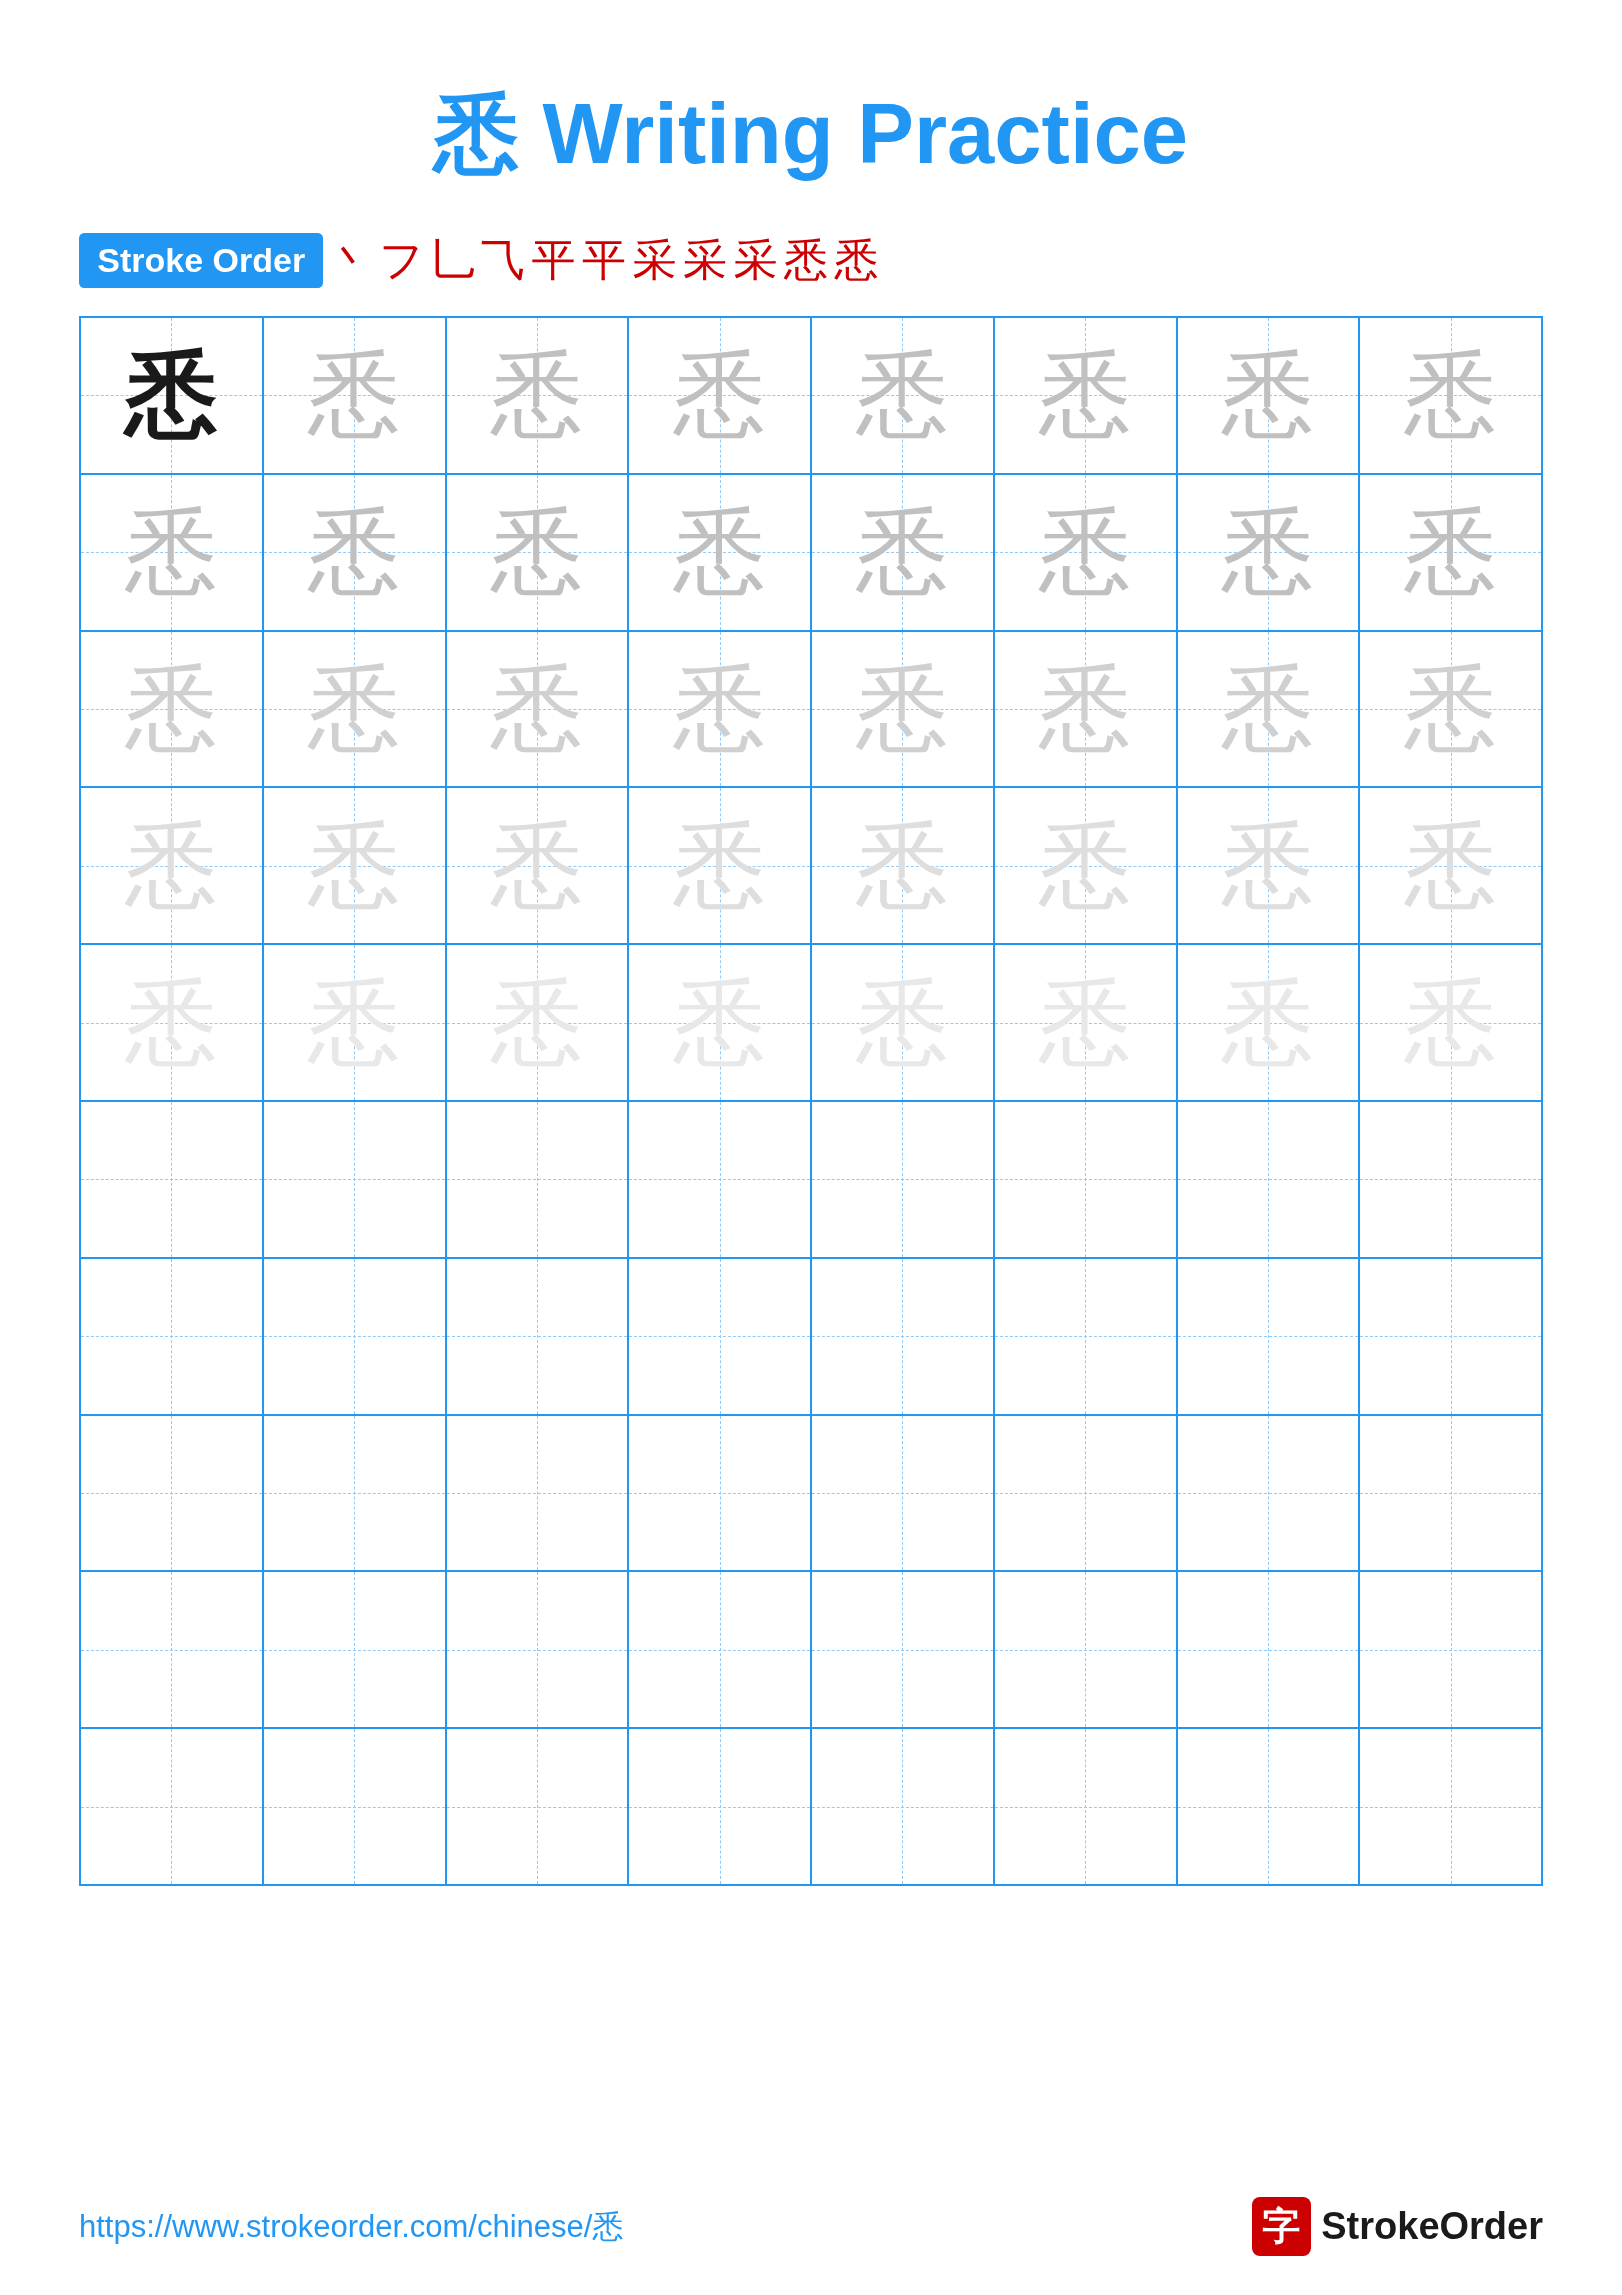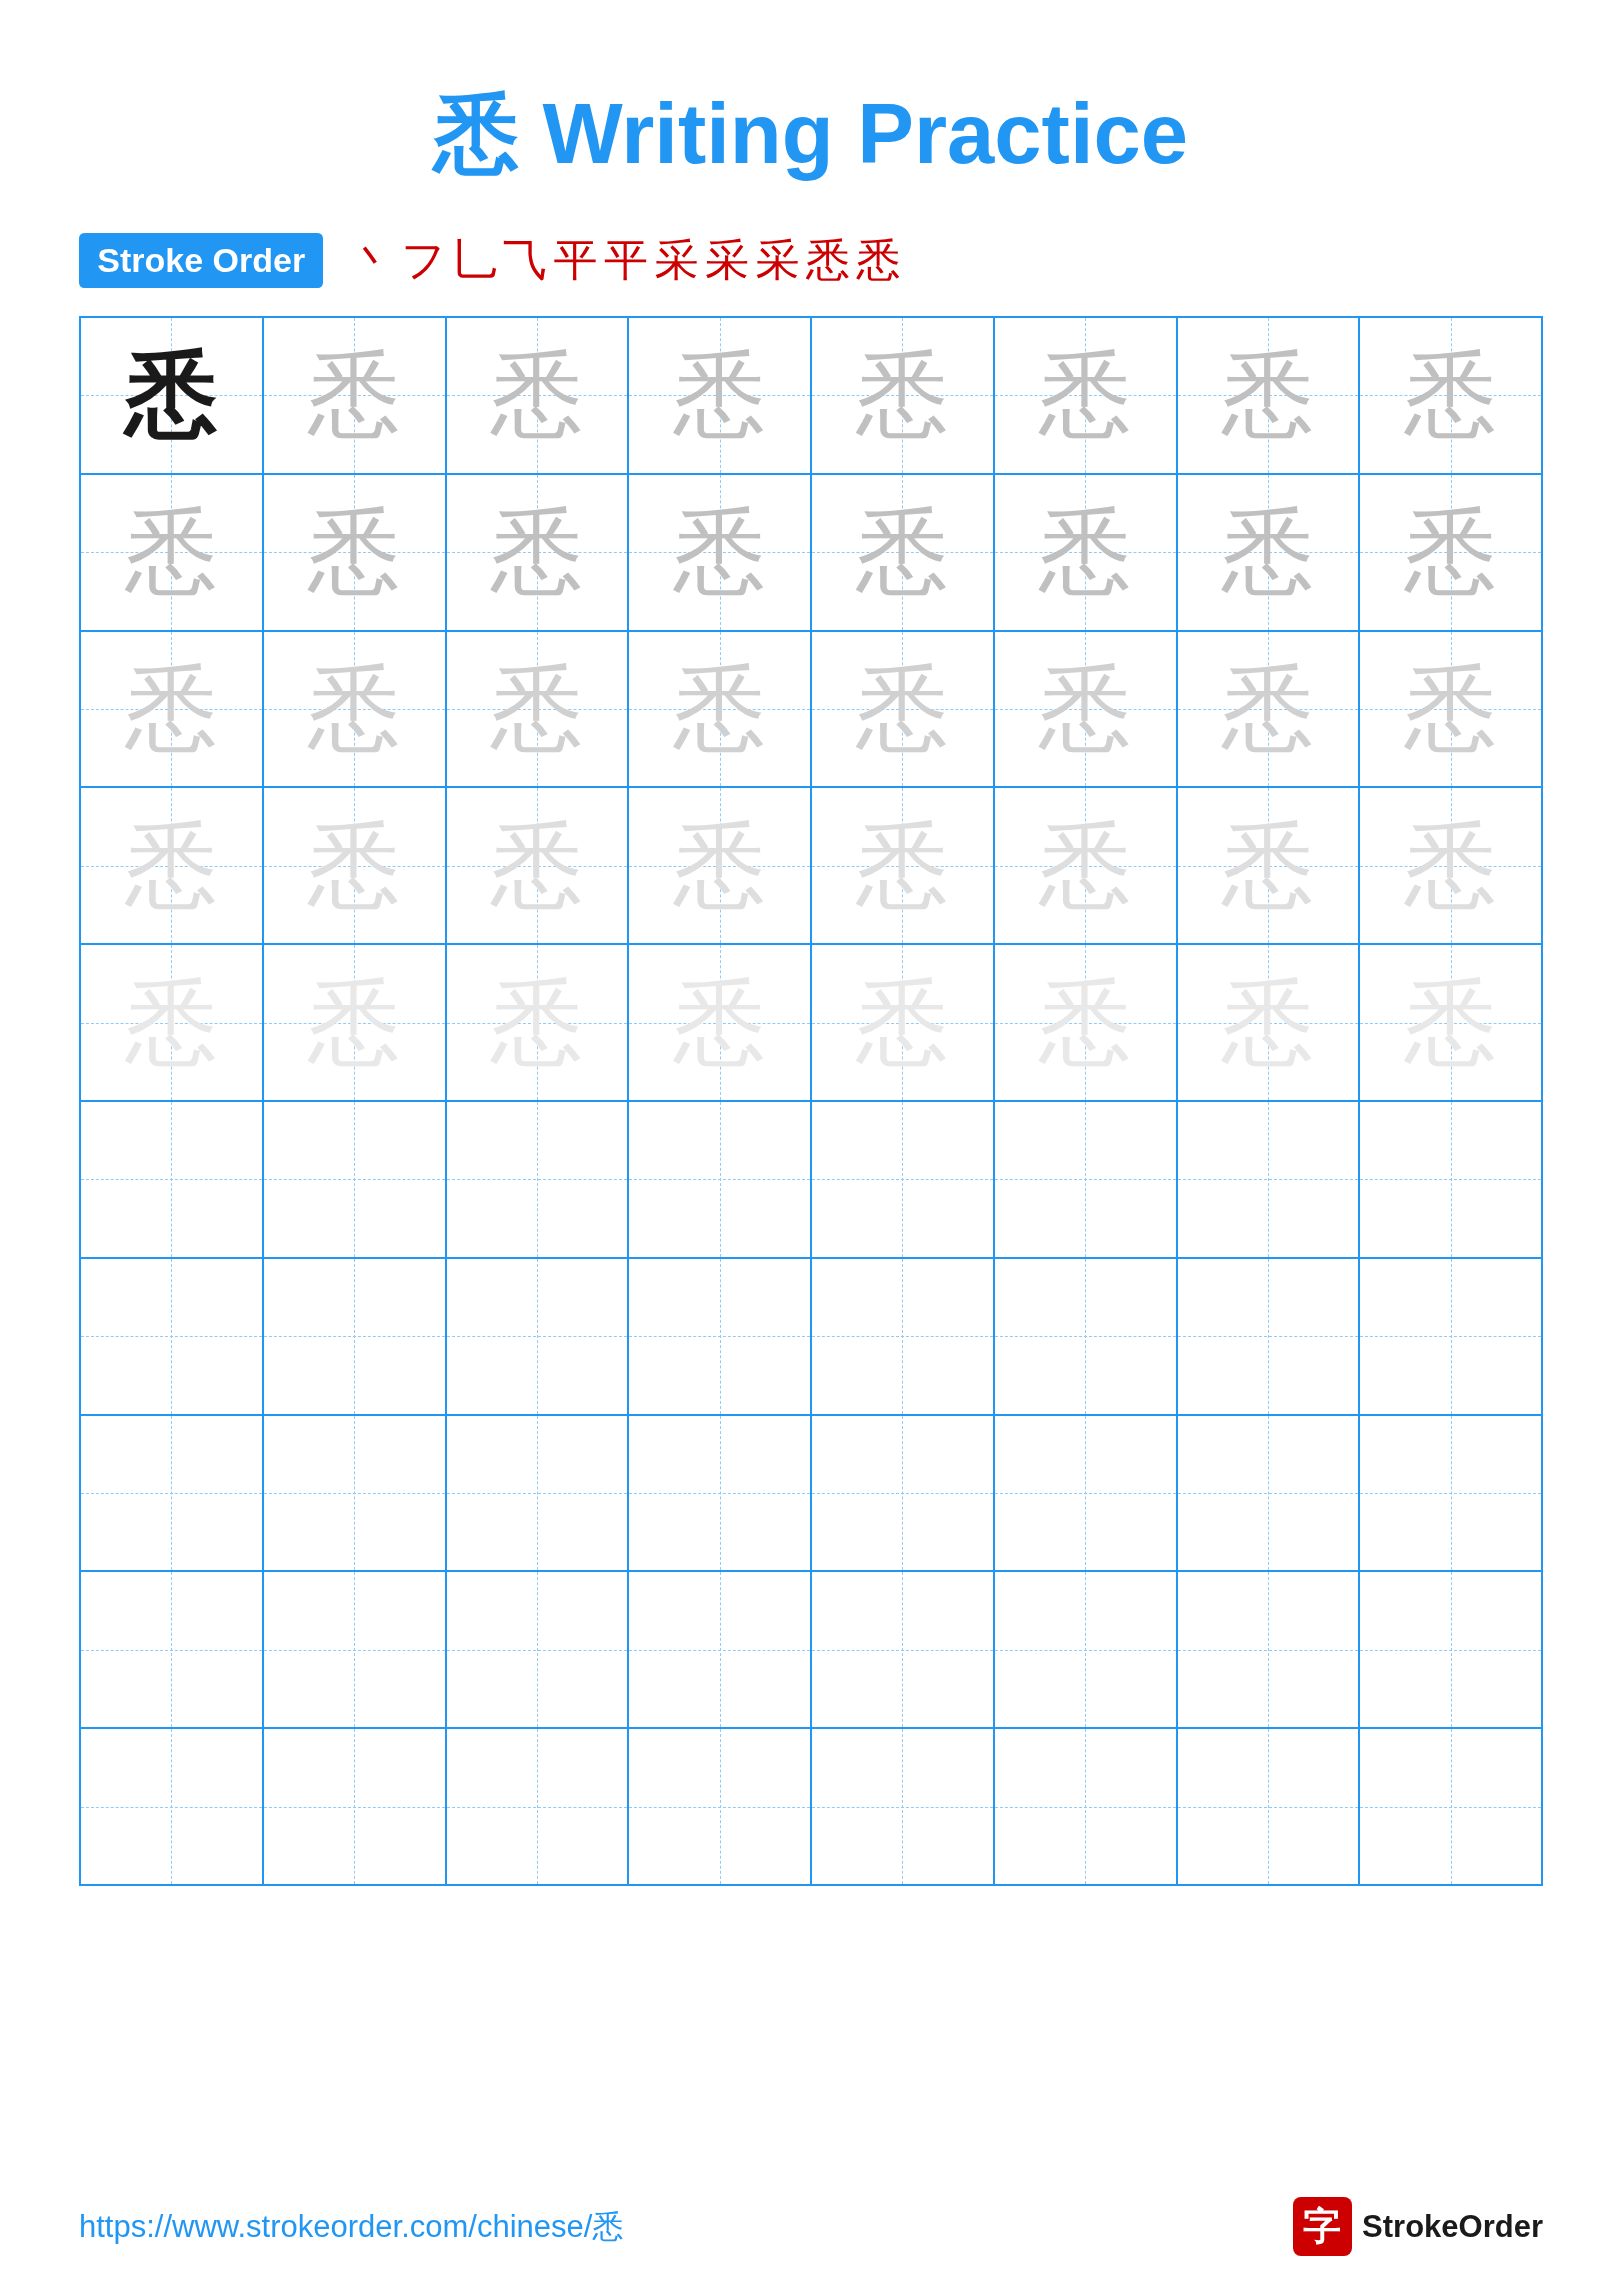--- a/index.html
+++ b/index.html
@@ -28,21 +28,21 @@
       color: #2196F3;
       margin-bottom: 39px;
       margin-top: 13px;
       font-family: Arial, sans-serif;
     }
 
     .stroke-order-row {
       display: flex;
       align-items: center;
       margin-bottom: 26px;
-      gap: 27px;
+      gap: 5px;
     }
 
     .stroke-order-badge {
       background: #2196F3;
       color: #fff;
       font-size: 34px;
       font-weight: bold;
       padding: 7.9px 18.3px;
       border-radius: 5.2px;
       white-space: nowrap;
@@ -165,21 +165,21 @@
       border-radius: 7.9px;
       display: flex;
       align-items: center;
       justify-content: center;
       color: #fff;
       font-size: 38px;
       font-weight: bold;
     }
 
     .footer-logo-text {
-      font-size: 31px;
+      font-size: 38px;
       font-weight: bold;
       color: #1a1a1a;
       font-family: Arial, sans-serif;
     }
   </style>
 </head>
 <body>
 
 <div class="page">
 

